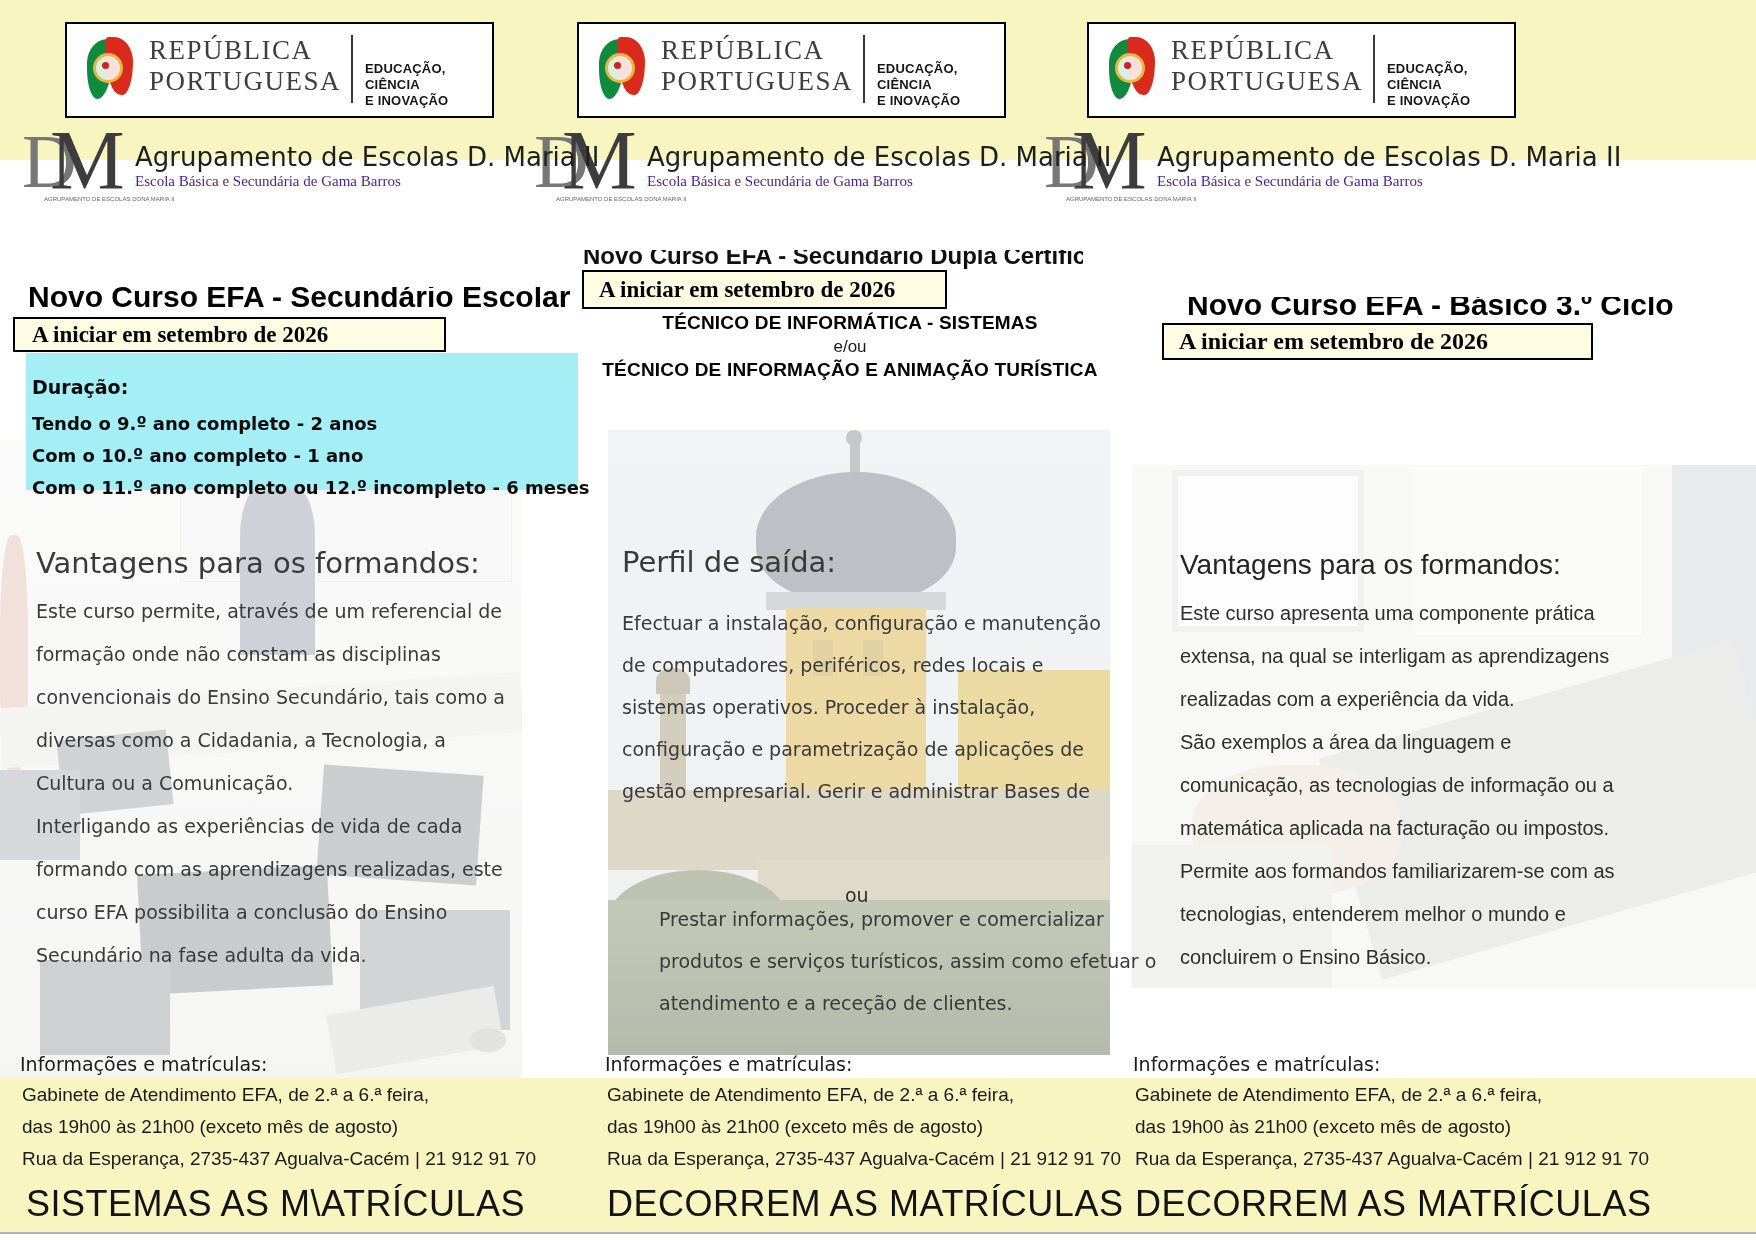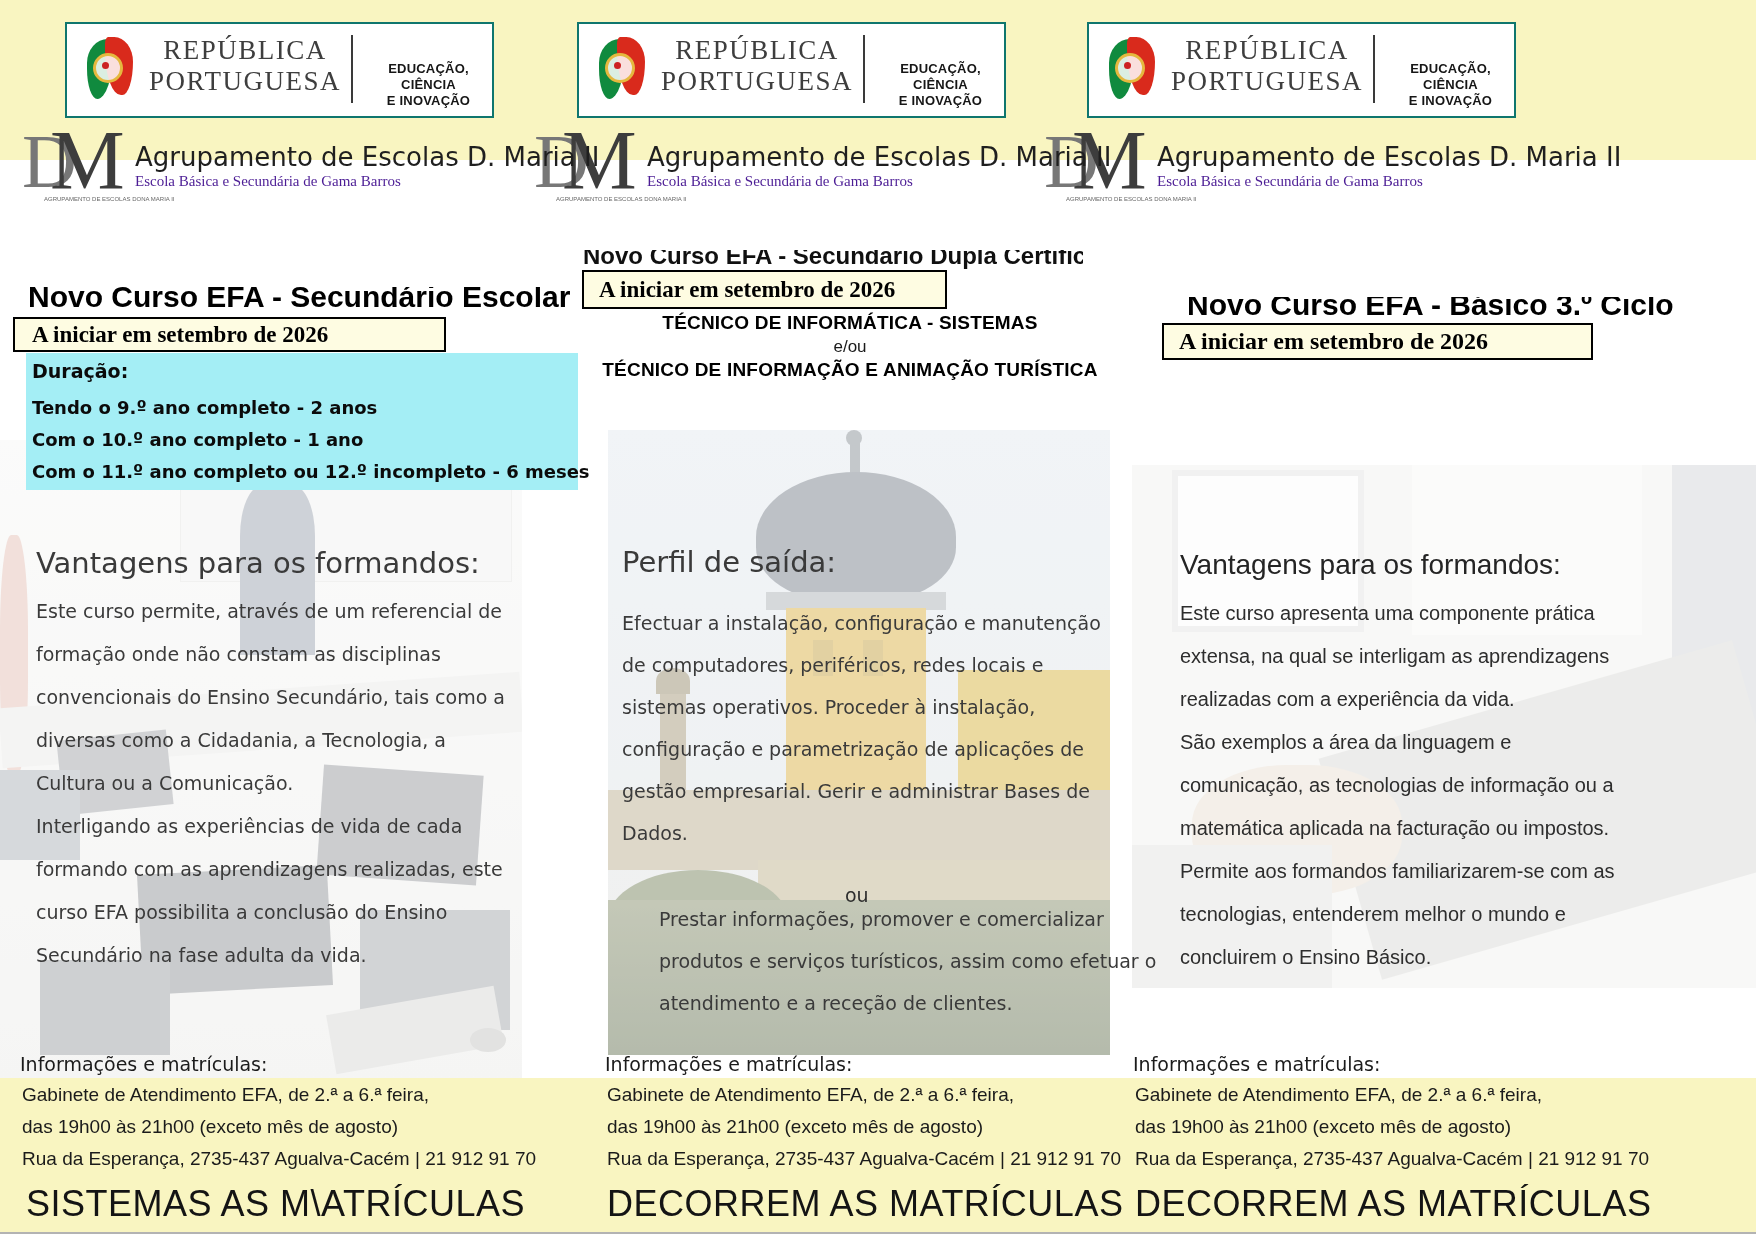--- a/index.html
+++ b/index.html
@@ -7,21 +7,21 @@
         font-family:"Liberation Sans",sans-serif;}
   .abs{position:absolute;}
   .nowrap{white-space:nowrap;}
 
   
   .band-top{left:0;top:230;width:1756px;height:160px;background:#F9F5C1;}
   .band-footer{left:0;top:1078px;width:1756px;height:154px;background:#F9F5C1;}
   .bottom-line{left:0;top:1232px;width:1756px;height:2px;background:#b3b3b3;}
 
   
-  .hdr{top:22px;width:425px;height:92px;background:#fff;border:2px solid #0f766e;text-align:center;}
+  .hdr{top:22px;width:425px;height:92px;background:#fff;border:2px solid #000000;}
   .h1{left:65px}.h2{left:577px}.h3{left:1087px}
   .flag{left:18px;top:13px;width:50px;height:66px;}
   .flag .petal-green{position:absolute;left:2px;top:2px;width:26px;height:60px;background:#108A3E;
      border-radius:80% 10% 60% 40% / 40% 10% 80% 50%;}
   .flag .petal-red{position:absolute;left:20px;top:0;width:28px;height:58px;background:#D92A1C;
      border-radius:12% 70% 40% 60% / 12% 45% 60% 80%;}
   .flag .sphere{position:absolute;left:8px;top:16px;width:24px;height:24px;border-radius:50%;
      border:3px solid #E5B83F;background:rgba(255,255,255,.85);}
   .flag .sphere-dot{position:absolute;left:17px;top:25px;width:7px;height:7px;border-radius:50%;background:#C22;}
   .rep-text{left:82px;top:11px;font-family:"Liberation Serif",serif;font-size:27px;line-height:31px;
@@ -51,21 +51,21 @@
   
   .startbox{background:#FEFCE2;border:2px solid #000;font-family:"Liberation Serif",serif;
      font-weight:700;color:#000;white-space:nowrap;}
   .sb1{left:13px;top:317px;width:412px;height:31px;font-size:23px;line-height:31px;padding-left:17px;}
   .sb2{left:582px;top:270px;width:346px;height:35px;font-size:23px;line-height:35px;padding-left:15px;}
   .sb3{left:1162px;top:323px;width:412px;height:33px;font-size:24px;line-height:33px;padding-left:15px;}
 
   
   .cyanbox{left:26px;top:353px;width:552px;height:137px;background:#A4EEF5;
      font-family:"DejaVu Sans",sans-serif;font-weight:700;color:#0b0b0b;}
-  .cyanbox div{position:absolute;left:6px;white-space:nowrap;}
+  .cyanbox div{position:absolute;left:6px;white-space:nowrap;margin-top:16px;}
   .cy-h{top:7px;font-size:19px;}
   .cy-l0{top:44px;font-size:18px;}
   .cy-l1{top:76px;font-size:18px;}
   .cy-l2{top:108px;font-size:18px;}
 
   
   .tecblock{left:590px;top:312px;width:520px;text-align:center;color:#000;}
   .tec-c{font-family:"Liberation Sans",sans-serif;font-weight:700;font-size:19px;letter-spacing:.2px;}
   .tec-e{font-size:17px;margin:3px 0 2px 0;color:#1a1a1a;}
 
@@ -276,21 +276,20 @@
     <div class="tec-e">e/ou</div>
     <div class="tec-c">TÉCNICO DE INFORMAÇÃO E ANIMAÇÃO TURÍSTICA</div>
   </div>
   <div class="abs sec-h sh2">Perfil de saída:</div>
   <div class="abs bodyblock b2a">
     <div>Efectuar a instalação, configuração e manutenção</div>
     <div>de computadores, periféricos, redes locais e</div>
     <div>sistemas operativos. Proceder à instalação,</div>
     <div>configuração e parametrização de aplicações de</div>
     <div>gestão empresarial. Gerir e administrar Bases de</div>
-    <div>Dados.</div>
   </div>
   <div class="abs or2">ou</div>
   <div class="abs bodyblock b2b">
     <div>Prestar informações, promover e comercializar</div>
     <div>produtos e serviços turísticos, assim como efetuar o</div>
     <div>atendimento e a receção de clientes.</div>
   </div>
   <div class="abs info i2">Informações e matrículas:</div>
   <div class="abs fblock f2">
     <div>Gabinete de Atendimento EFA, de 2.ª a 6.ª feira,</div>

